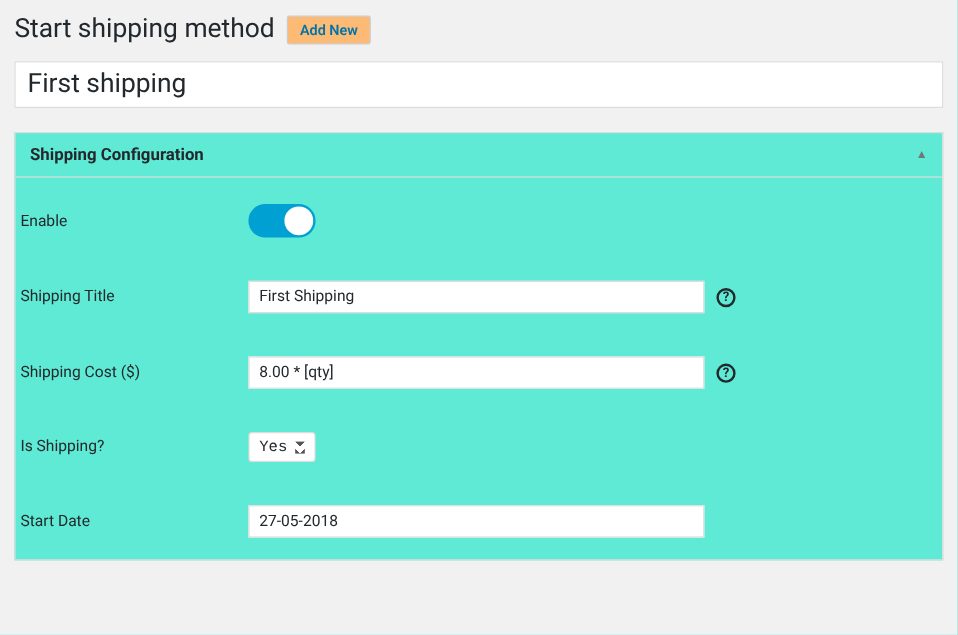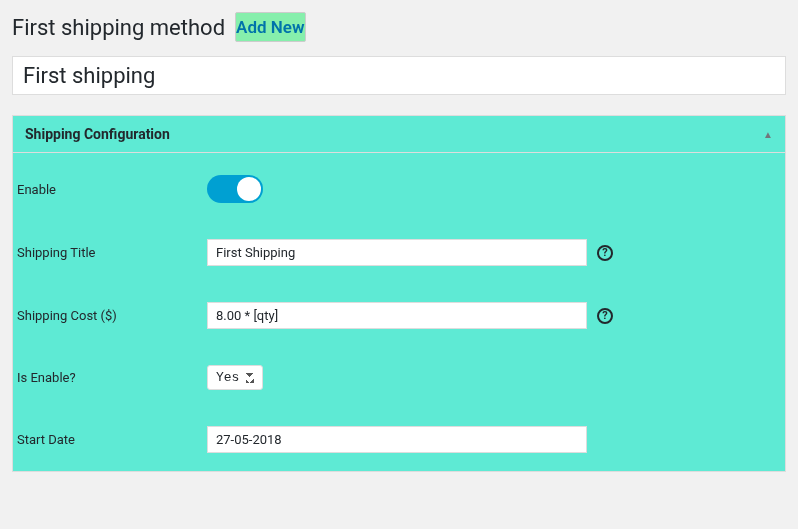--- a/index.html
+++ b/index.html
@@ -19,26 +19,26 @@
       align-items: center;
       gap: 10px;
       margin-bottom: 14px;
     }
     .page-title {
       font-size: 22px;
       font-weight: 400;
       color: #23282d;
     }
     .add-new-btn {
-      background: #86efac;
+      background: #fdba74;
       border: 1px solid #ccc;
       color: #0073aa;
       font-weight: 600;
-      font-size: 17px;
-      padding: 4px 0;
+      font-size: 12px;
+      padding: 4px 10px;
       border-radius: 2px;
       cursor: pointer;
       font-family: inherit;
     }
     .title-input {
       width: 100%;
       background: #fff;
       border: 1px solid #ddd;
       padding: 6px 10px;
       font-size: 22px;
@@ -141,21 +141,21 @@
       background: #fff;
       border-radius: 50%;
     }
   </style>
 </head>
 <body>
 
 
 
 <div class="header-row">
-  <h1 class="page-title">First shipping method</h1>
+  <h1 class="page-title">Start shipping method</h1>
   <button class="add-new-btn">Add New</button>
 </div>
 
 <input type="text" class="title-input" value="First shipping" style="">
 
 <div class="panel">
   <div class="panel-header">
     <span class="panel-title">Shipping Configuration</span>
     <span class="collapse-icon">▲</span>
   </div>
@@ -180,21 +180,21 @@
 
     <div class="form-row">
       <div class="form-label">Shipping Cost ($)</div>
       <div class="form-control-wrap">
         <input type="text" class="text-input" value="8.00 * [qty]" style="">
         <span class="help-icon">?</span>
       </div>
     </div>
 
     <div class="form-row">
-      <div class="form-label">Is Enable?</div>
+      <div class="form-label">Is Shipping?</div>
       <div class="form-control-wrap">
         <select class="select-input" id="taxable-select"><option>Yes</option><option>No</option></select>
       </div>
     </div>
 
     <div class="form-row">
       <div class="form-label">Start Date</div>
       <div class="form-control-wrap">
         <input type="text" class="text-input" value="27-05-2018" style="">
       </div>

